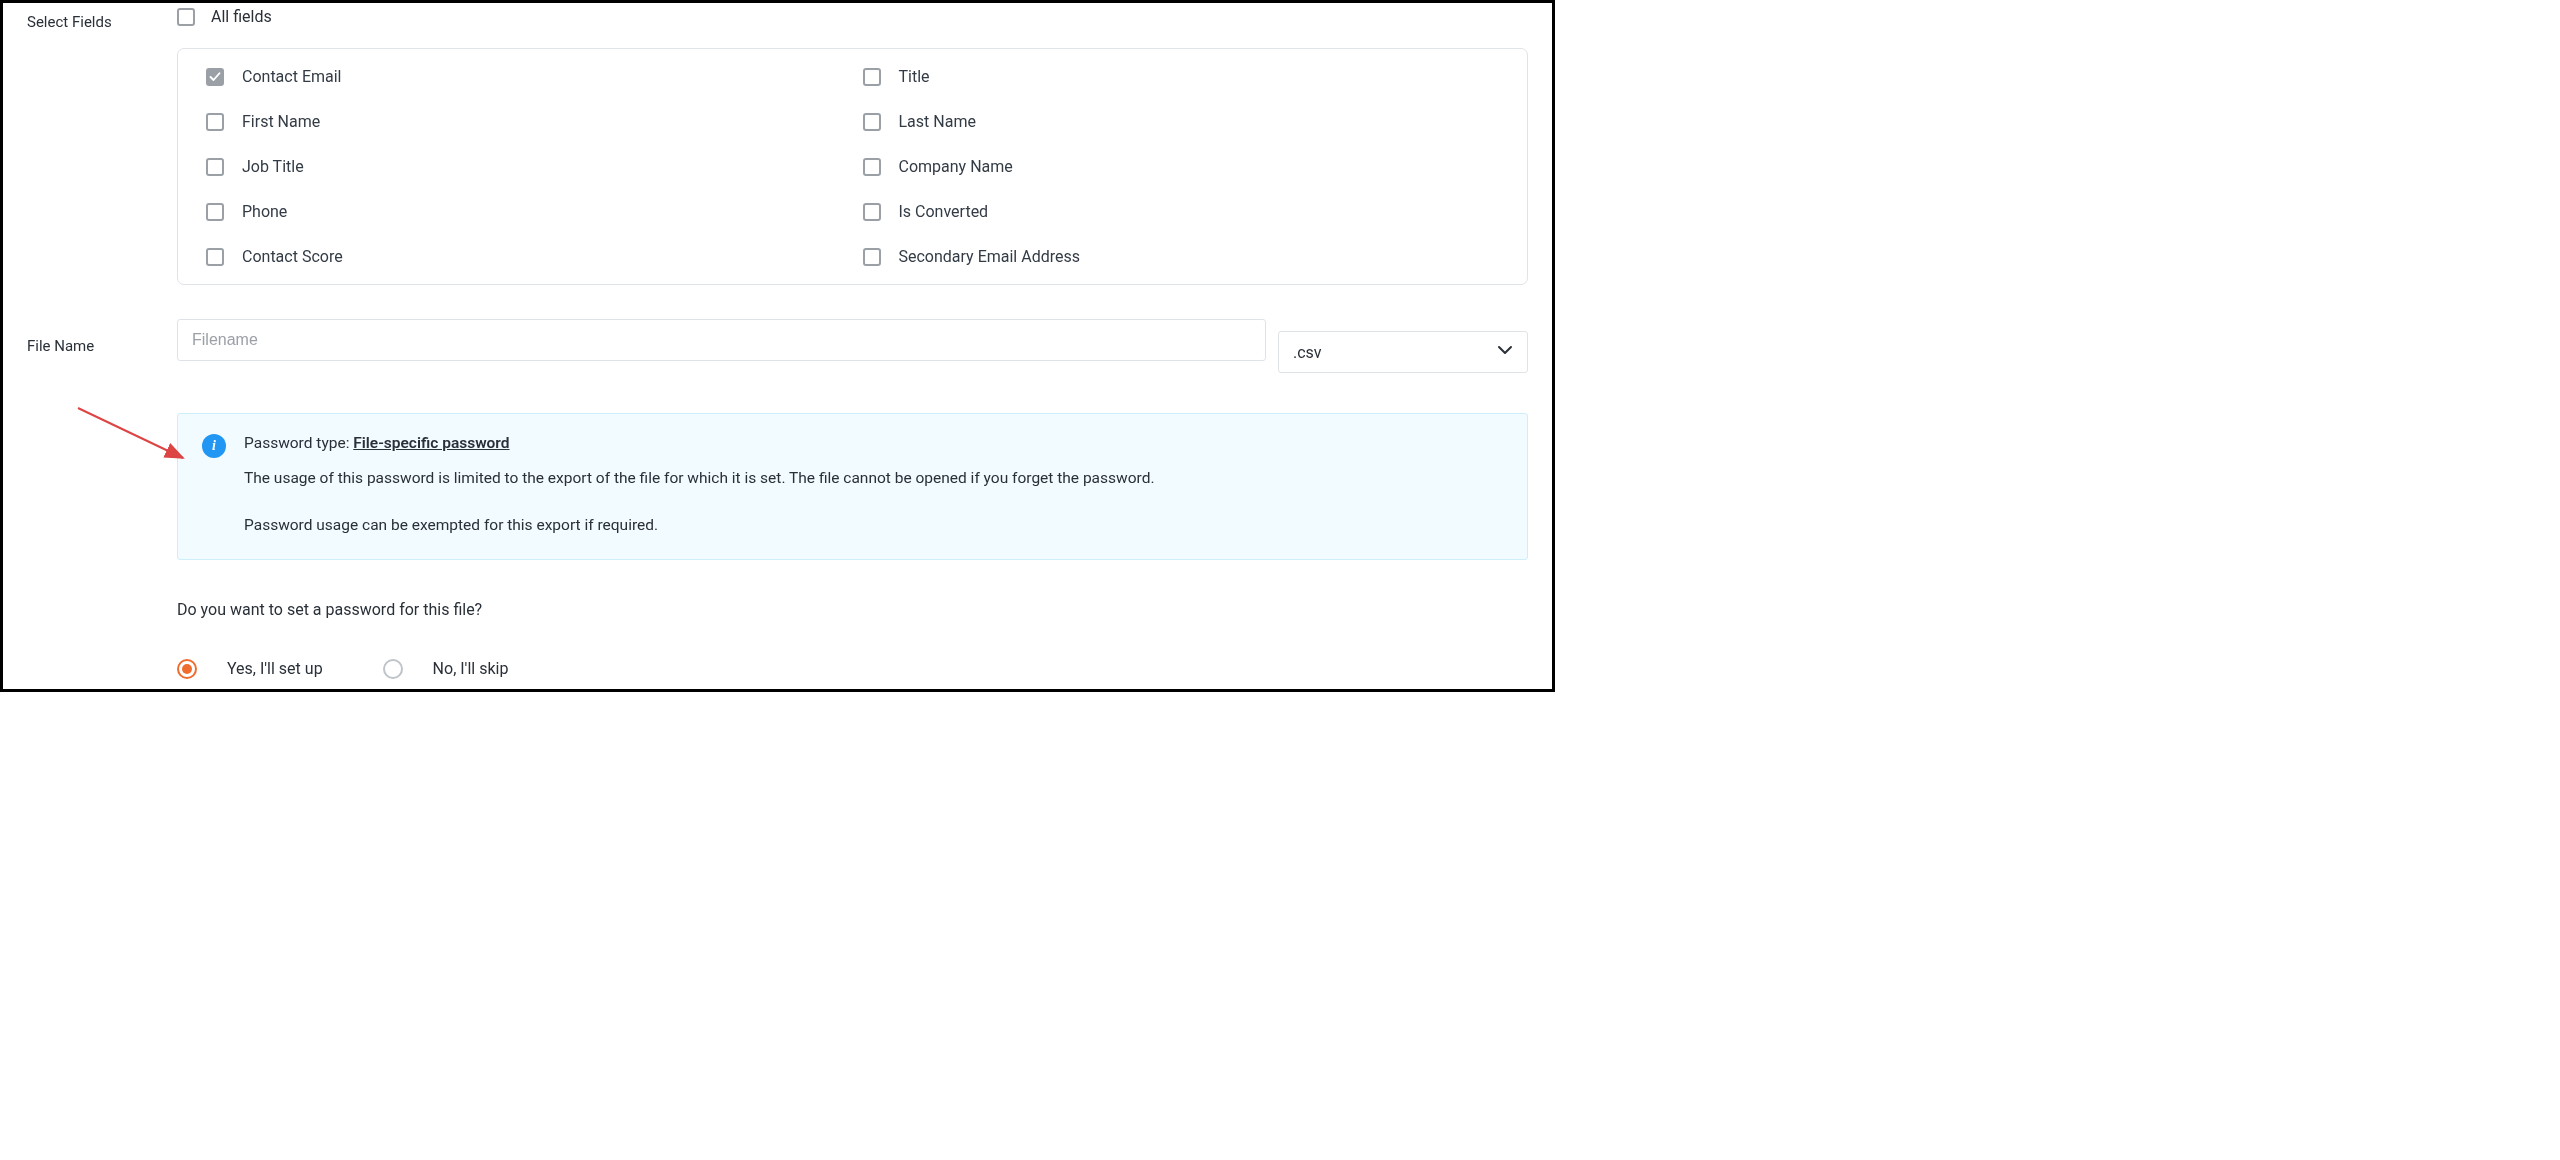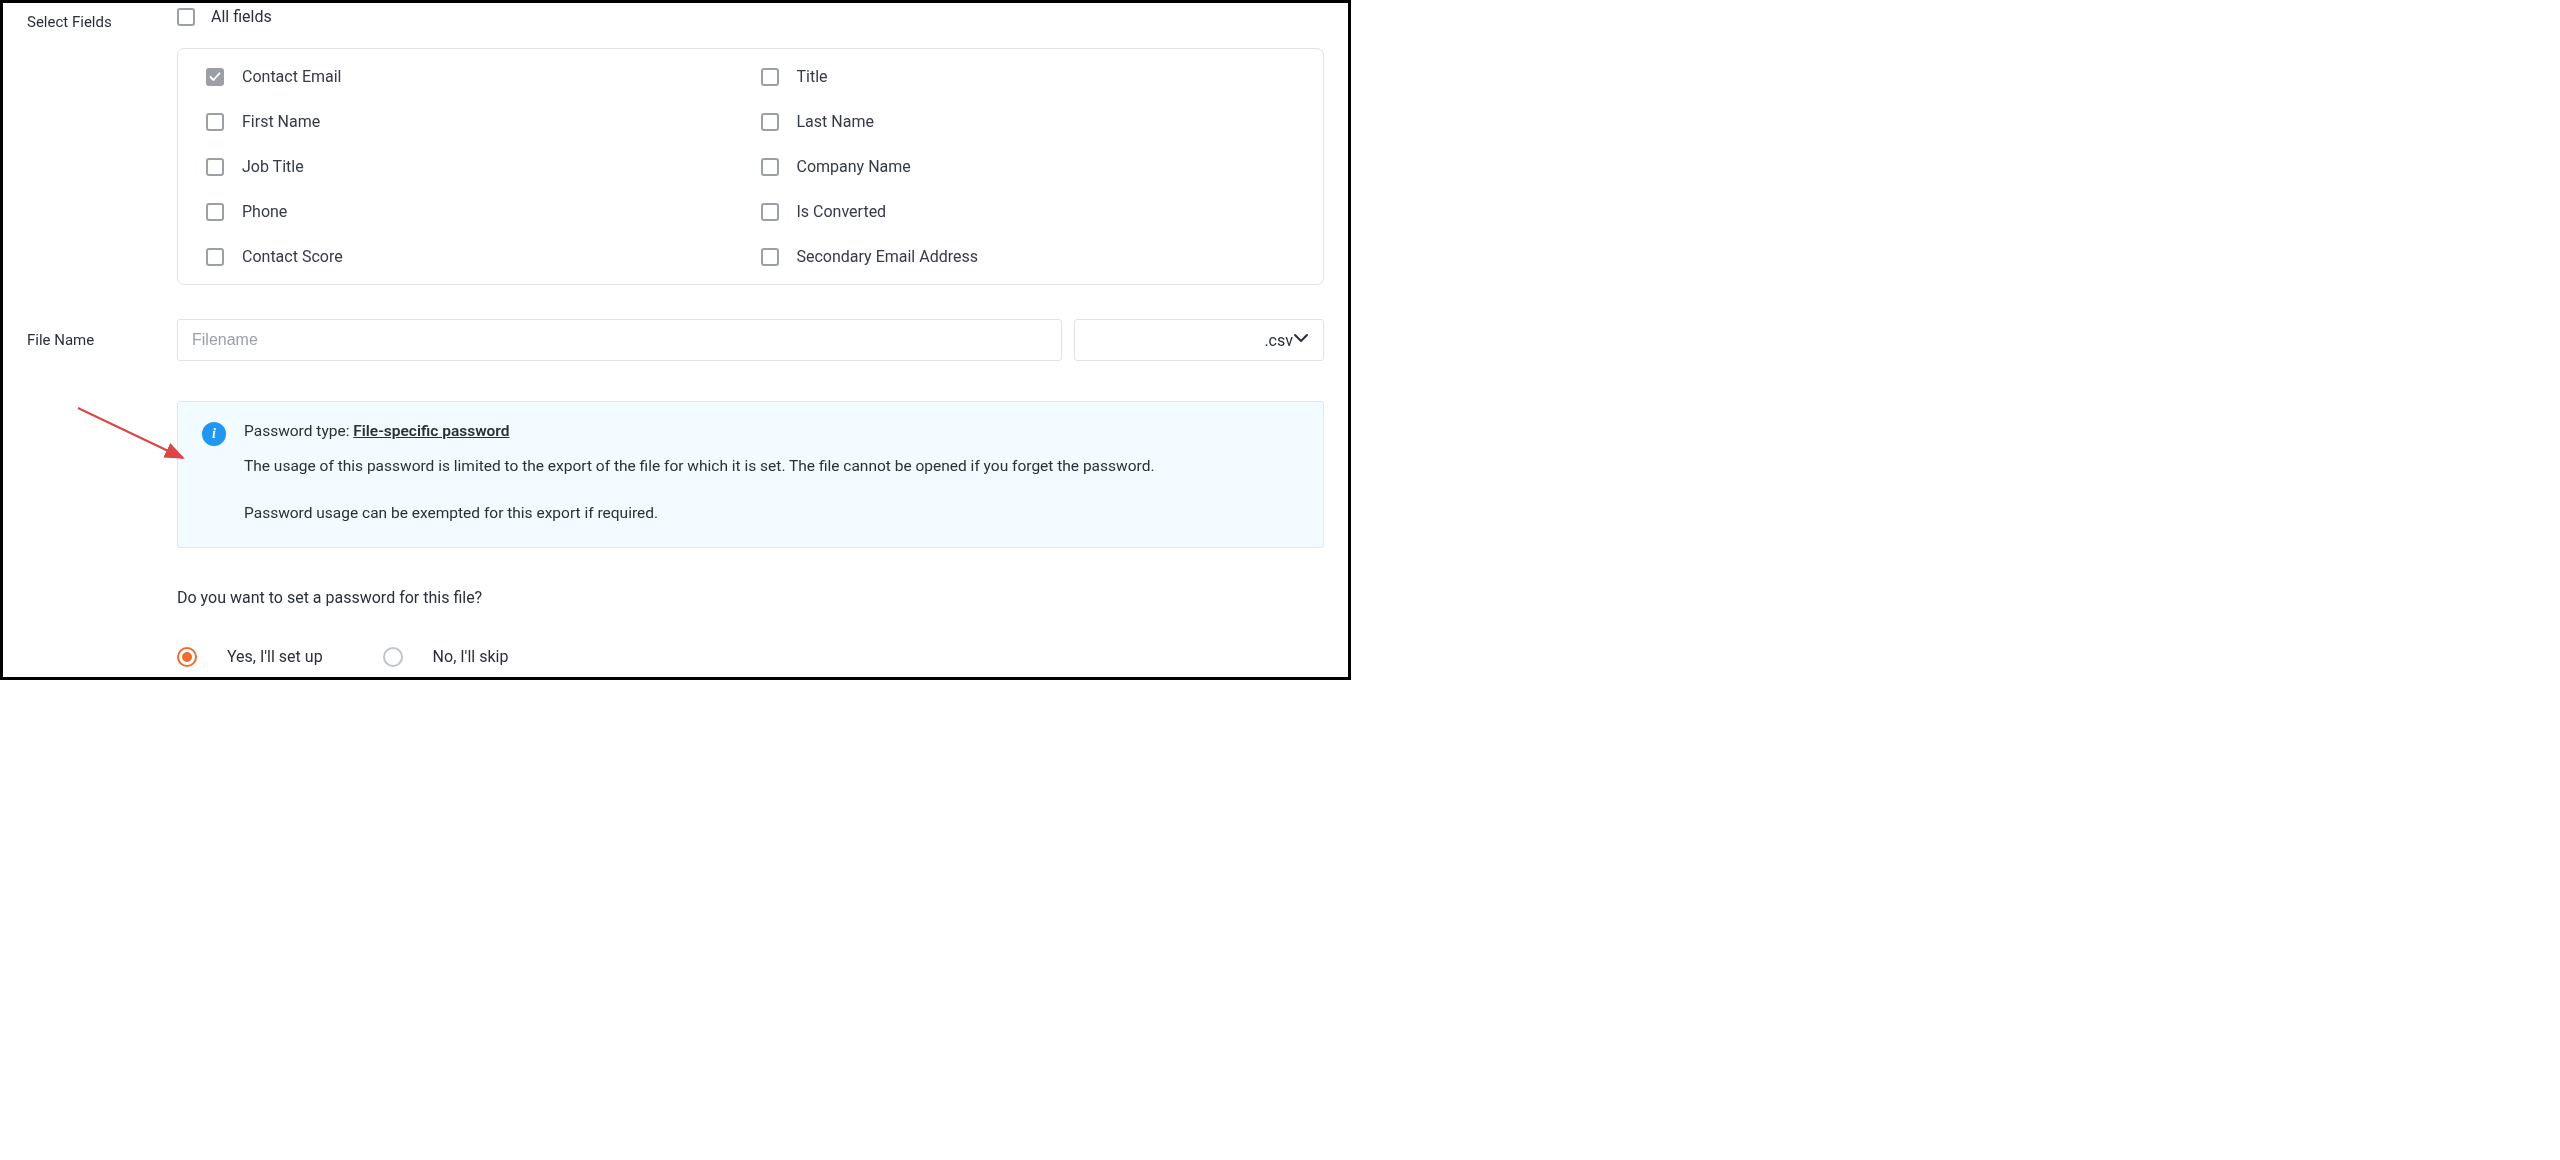--- a/index.html
+++ b/index.html
@@ -5,21 +5,21 @@
   * { box-sizing: border-box; }
   html, body { margin:0; padding:0; }
   body {
     font-family: -apple-system, BlinkMacSystemFont, "Segoe UI", Roboto, "Helvetica Neue", Arial, sans-serif;
     font-size: 16px;
     color: #2a3038;
     background: #fff;
   }
   .frame {
     border: 3px solid #000;
-    width: 1351px;
+    width: 1555px;
     margin: 0;
     padding: 4px 24px 10px 24px;
     position: relative;
   }
   .row { display:flex; align-items:flex-start; }
   .label-col {
     width: 150px;
     flex: 0 0 150px;
     padding-top: 6px;
     font-size: 15px;
@@ -70,25 +70,26 @@
     border-radius:3px;
     padding: 0 14px;
     font-size:16px;
     color:#2a3038;
   }
   .text-input::placeholder { color:#9aa0a6; }
   .ext-select {
     width:250px; height:42px;
     border:1px solid #dfe3e8;
     border-radius:3px;
-    display:flex; align-items:center; justify-content:flex-end;
+    display:flex; align-items:center; justify-content:space-between;
     padding:0 14px;
     cursor:pointer;
     background:#fff;
     font-size:16px;
+    margin-top:12px;
   }
   .ext-select .chev svg { width:16px; height:16px; }
   
   .info-row { margin-top: 40px; }
   .info-box {
     background:#f2fbff;
     border:1px solid #cfeefb;
     border-radius:3px;
     padding: 18px 24px 22px 24px;
     display:flex;

